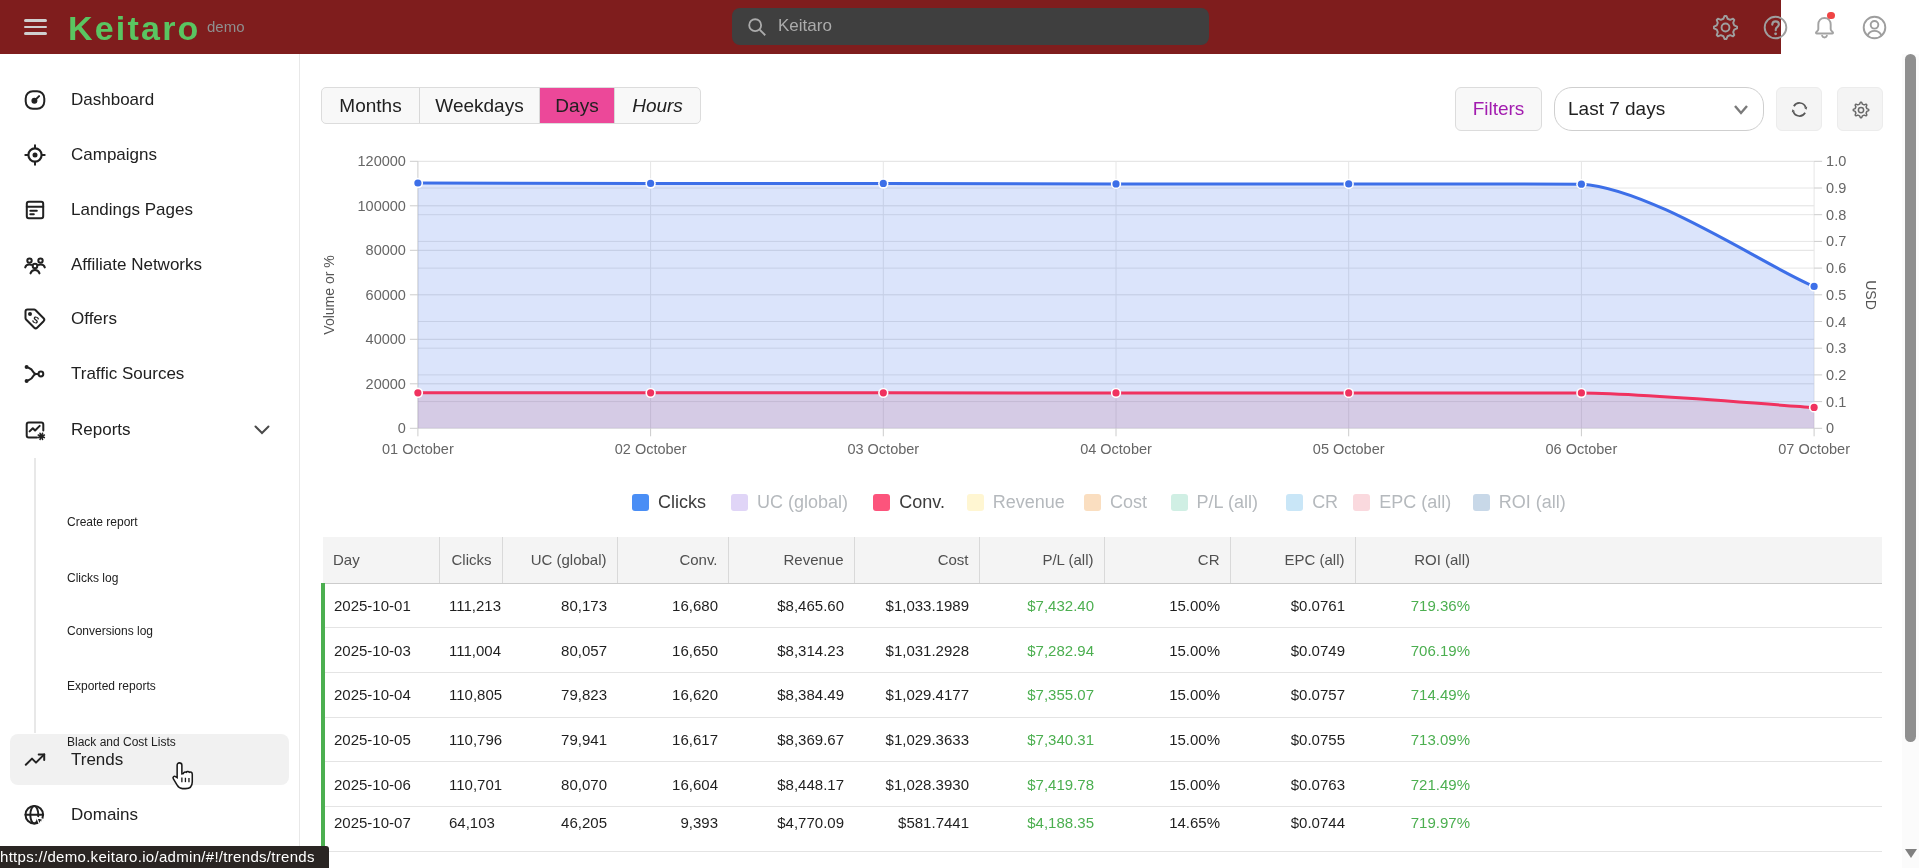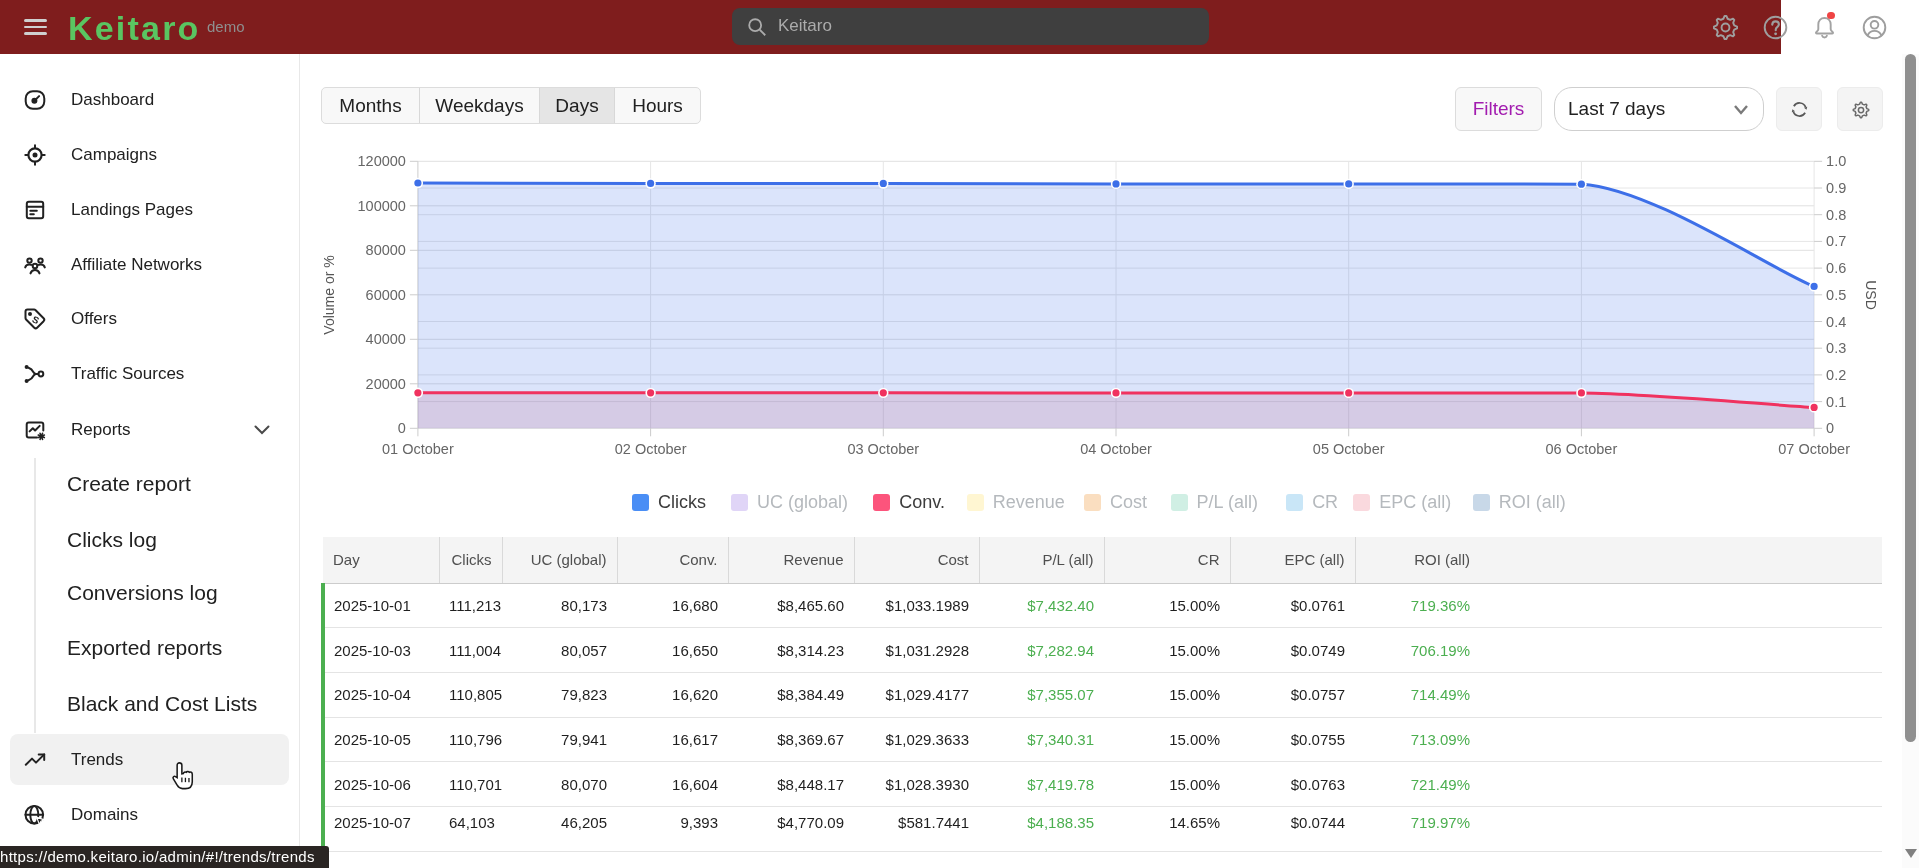--- a/index.html
+++ b/index.html
@@ -16,31 +16,31 @@
 #search { position:absolute; left:732px; top:8px; width:477px; height:37px; background:#3f3f3f; border-radius:8px; }
 #search svg { position:absolute; left:14px; top:8px; }
 #search .ph { position:absolute; left:46px; top:8px; font-size:17px; color:#ababab; }
 .topicon { position:absolute; top:14px; }
 
 
 #sidebar { position:absolute; left:0; top:54px; width:300px; height:814px; background:#fff; border-right:1px solid #e8e8e8; }
 .mitem { position:absolute; left:0; width:300px; height:54px;padding-left:32px; }
 .mitem svg { position:absolute; left:23px; top:15px; }
 .mitem .txt { position:absolute; left:71px; top:50%; transform:translateY(-50%); font-size:17px; color:#212121; }
-.sitem { position:absolute; left:67px; transform:translateY(-50%); font-size:21px; color:#212121; }
+.sitem { position:absolute; left:67px; transform:translateY(-50%); font-size:12px; color:#212121;margin-top:38px; }
 #subline { position:absolute; left:34px; top:404px; width:2px; height:275px; background:#e8e8e8; }
 #trends-hl { position:absolute; left:10px; top:680px; width:279px; height:51px; background:#f1f1f1; border-radius:8px; }
 #chev { position:absolute; left:254px; }
 #urlbar { position:absolute; left:0; top:792px; width:329px; height:28px; background:#2a2523; color:#fff; font-size:15px; letter-spacing:0.3px; line-height:22px; border-top-right-radius:3px; z-index:30; }
 
 
 #tabs { position:absolute; left:321px; top:87px; width:380px; height:37px; background:#f8f8f8; border:1px solid #dcdcdc; border-radius:5px; display:flex; }
 #tabs .tab { height:100%; display:flex; align-items:center; justify-content:center; font-size:19px; color:#212121; border-right:1px solid #d8d8d8; }
-#tabs .tab:last-child { border-right:none; }
-#tabs .sel { background:#e5e5e5; }
+#tabs .tab:last-child { border-right:none;font-style:italic; }
+#tabs .sel { background:#ec4899; }
 .btn { position:absolute; top:87px; height:44px; background:#f8f8f8; border:1px solid #dcdcdc; border-radius:6px; }
 #filters { left:1455px; width:87px; font-size:19px; color:#a21caf; text-align:center; line-height:42px; }
 #select { left:1554px; width:210px; background:#fff; border:1px solid #cfcfcf; border-radius:18px; }
 #select .lbl { position:absolute; left:13px; top:10px; font-size:19px; color:#212121; }
 #refresh { left:1776px; width:46px; border:1px solid #ececec; background:#f4f4f4; }
 #gearbtn { left:1837px; width:46px; border:1px solid #ececec; background:#f4f4f4; }
 
 
 #chart { position:absolute; left:300px; top:140px; }
 

